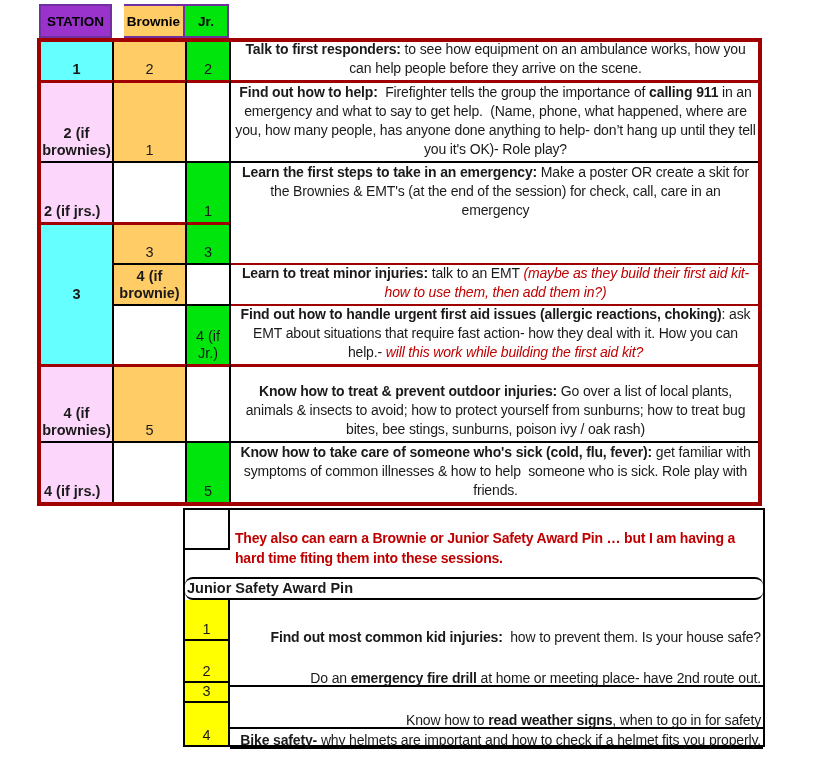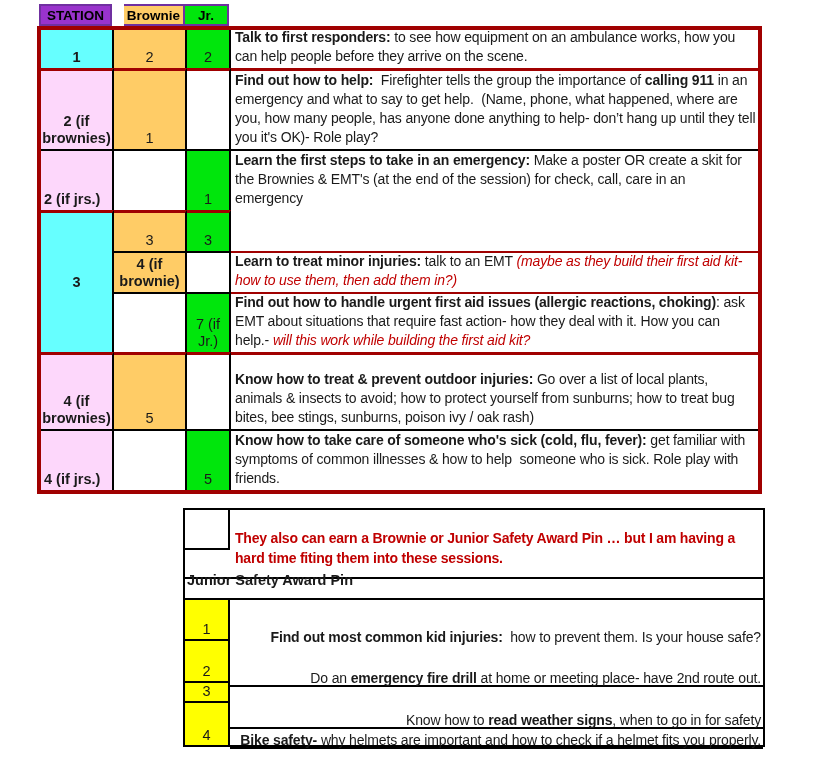--- a/index.html
+++ b/index.html
@@ -16,21 +16,21 @@
   }
   html,body{margin:0;padding:0;background:#fff;}
   #page{
     position:relative;width:813px;height:773px;background:#ffffff;overflow:hidden;
     font-family:"Liberation Sans","DejaVu Sans",sans-serif;color:var(--ink);
   }
   
   #toptable{position:absolute;left:37px;top:4px;width:725px;}
   .thead{display:grid;grid-template-columns:73px 73px 44px 1fr;margin-left:2px;}
   .hcell{
-    height:22px;box-sizing:border-box;border:2px solid var(--pborder);
+    height:34px;box-sizing:border-box;border:2px solid var(--pborder);
     display:flex;align-items:center;justify-content:center;
     font-weight:bold;font-size:13.5px;color:#000;
   }
   .hcell + .hcell{border-left:none;}
   .h-purple{background:var(--purple);}
   .h-orange{background:var(--orange);margin-left:12px;}
   .h-green{background:var(--green);}
   .tbody{
     display:grid;grid-template-columns:73px 73px 44px 1fr;
     grid-template-rows:38px 81px 61px 41px 41px 60px 77px 61px;
@@ -45,21 +45,21 @@
   .midmid{align-items:center;justify-content:center;padding-bottom:0;}
   .stbold{font-weight:bold;}
   .bg-cyan{background:var(--cyan);}
   .bg-pink{background:var(--pink);}
   .bg-orange{background:var(--orange);}
   .bg-green{background:var(--green);}
   .bg-white{background:#fff;}
   .desc{
     flex-direction:column;justify-content:flex-end;align-items:flex-start;
     font-size:14px;line-height:19px;letter-spacing:-0.15px;
-    padding:1px 2px 2px 4px;white-space:pre-wrap;display:flex;
+    padding:1px 2px 2px 4px;white-space:pre-wrap;display:flex;text-align:center;
   }
   .desc > div{display:block;}
   .br-blk{border-right:2px solid #000;}
   .bt-red{border-top:3.5px solid var(--dkred);}
   .bt-red2{border-top:2.5px solid var(--dkred);}
   .bt-blk{border-top:2px solid #000;}
   .seg-b{font-weight:bold;}
   .seg-ri{color:var(--redtext);font-style:italic;}
   .seg-rb{color:var(--redtext);font-weight:bold;}
   .seg-n{}
@@ -73,21 +73,21 @@
   .bcell{box-sizing:border-box;display:flex;min-width:0;}
   .smallbox{border-right:2px solid #000;border-bottom:2px solid #000;background:#fff;}
   .notecell{
     flex-direction:column;justify-content:flex-start;
     font-size:14px;font-weight:bold;line-height:20px;letter-spacing:-0.2px;
     padding:18px 2px 0 5px;white-space:pre-wrap;
   }
   .gaprow{grid-column:1 / 3;}
   .sectionrow{
     grid-column:1 / 3;border-top:2px solid #000;border-bottom:2px solid #000;
-    align-items:flex-end;font-weight:bold;font-size:14.5px;padding:0 0 10px 2px;
+    align-items:flex-end;font-weight:bold;font-size:14.5px;padding:0 0 2px 2px;border-radius:8px;
   }
   .numcell{
     background:var(--yellow);border-right:2px solid #000;
     align-items:flex-end;justify-content:center;font-size:14.5px;padding-bottom:2px;
   }
   .btext{
     flex-direction:column;justify-content:flex-end;align-items:flex-end;
     font-size:14px;line-height:19px;letter-spacing:-0.15px;
     padding:1px 2px 2px 4px;white-space:pre-wrap;margin-top:46px;
   }
@@ -127,21 +127,21 @@
       <div class="cell numcol stbold bg-cyan br-blk bt-red midmid" style="grid-area:4/1/7/2">3</div>
 
       <div class="cell numcol bg-orange br-blk bt-red" style="grid-area:4/2">3</div>
       <div class="cell numcol bg-green br-blk bt-red" style="grid-area:4/3">3</div>
 
       <div class="cell numcol stbold bg-orange br-blk bt-blk" style="grid-area:5/2">4 (if brownie)</div>
       <div class="cell numcol bg-white br-blk bt-blk" style="grid-area:5/3"></div>
       <div class="cell desc bt-red2" style="grid-area:5/4"><div><span class="seg-b">Learn to treat minor injuries:</span><span class="seg-n"> talk to an EMT </span><span class="seg-ri">(maybe as they build their first aid kit- how to use them, then add them in?)</span></div></div>
 
       <div class="cell numcol bg-white br-blk bt-blk" style="grid-area:6/2"></div>
-      <div class="cell numcol bg-green br-blk bt-blk" style="grid-area:6/3">7 (if Jr.)</div>
+      <div class="cell numcol bg-green br-blk bt-blk" style="grid-area:6/3">4 (if Jr.)</div>
       <div class="cell desc bt-red2" style="grid-area:6/4"><div><span class="seg-b">Find out how to handle urgent first aid issues (allergic reactions, choking)</span><span class="seg-n">: ask EMT about situations that require fast action- how they deal with it. How you can help.- </span><span class="seg-ri">will this work while building the first aid kit?</span></div></div>
 
       <div class="cell numcol stbold bg-pink br-blk bt-red" style="grid-area:7/1">4  (if brownies)</div>
       <div class="cell numcol bg-orange br-blk bt-red" style="grid-area:7/2">5</div>
       <div class="cell numcol bg-white br-blk bt-red" style="grid-area:7/3"></div>
       <div class="cell desc bt-red" style="grid-area:7/4"><div><span class="seg-b">Know how to treat &amp; prevent outdoor injuries:</span><span class="seg-n"> Go over a list of local plants, animals &amp; insects to avoid; how to protect yourself from sunburns; how to treat bug bites, bee stings, sunburns, poison ivy / oak rash)</span></div></div>
 
       <div class="cell numcol stbold bg-pink br-blk bt-blk leftpad" style="grid-area:8/1">4  (if jrs.)</div>
       <div class="cell numcol bg-white br-blk bt-blk" style="grid-area:8/2"></div>
       <div class="cell numcol bg-green br-blk bt-blk" style="grid-area:8/3">5</div>

